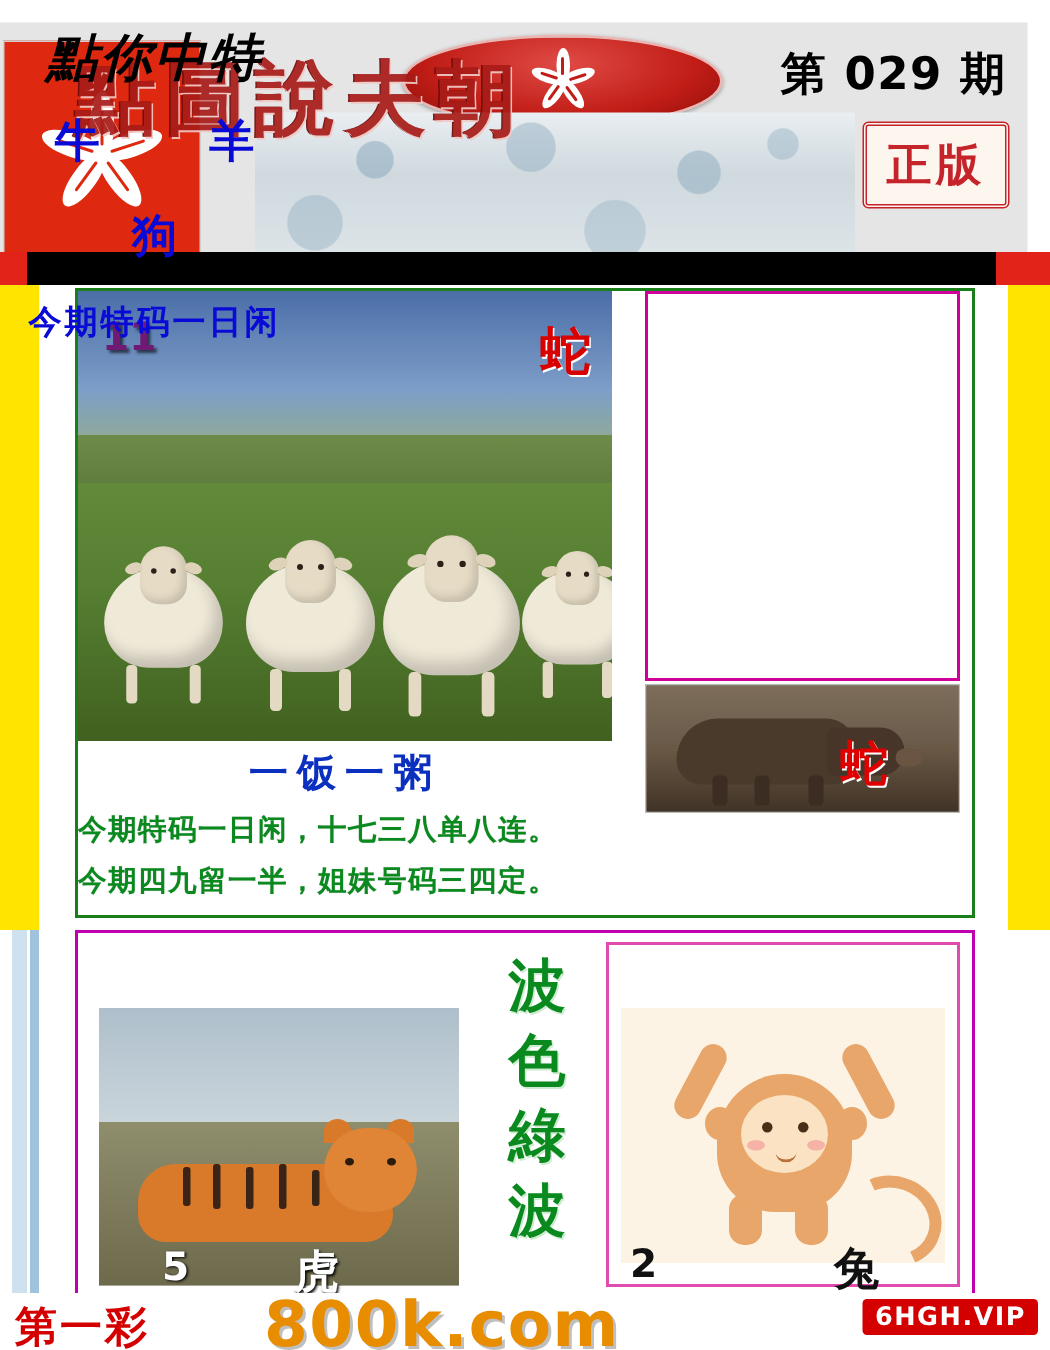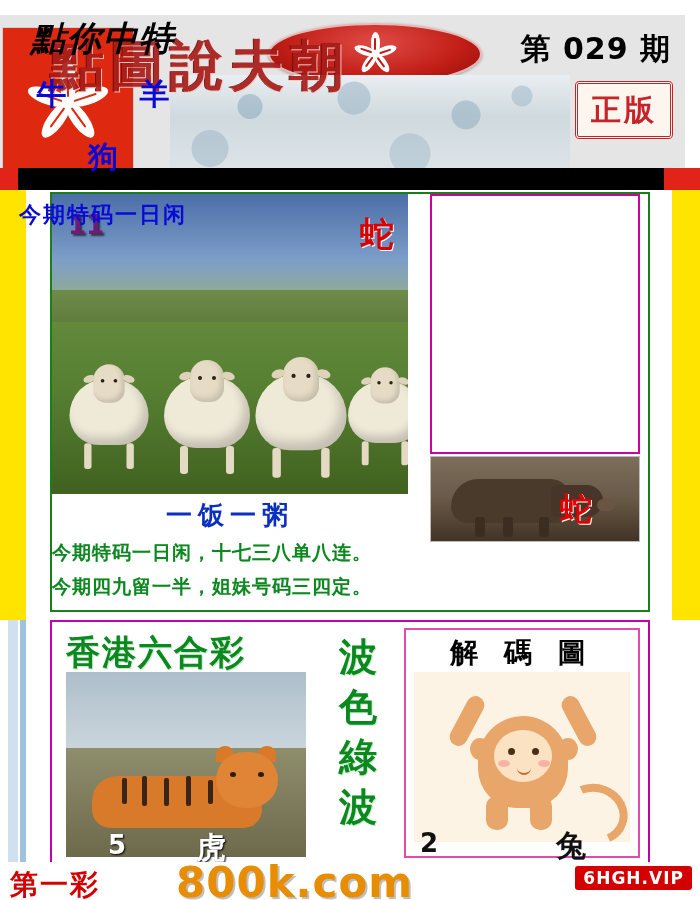--- a/index.html
+++ b/index.html
@@ -459,21 +459,20 @@
     <div class="boar-body"></div>
     <div class="boar-head"></div>
     <div class="boar-snout"></div>
     <div class="boar-leg" style="left:44px;"></div>
     <div class="boar-leg" style="left:72px;"></div>
     <div class="boar-leg" style="left:108px;"></div>
   </div>
   <div class="snake-red">蛇</div>
 
   <div class="bframe"></div>
-  <div class="hk-title">香港六合彩</div>
 
   <div class="tiger-cell">
     <div class="tiger-sky"></div>
     <div class="tiger-ground"></div>
     <div class="tiger-body"></div>
     <div class="tiger-ear l"></div>
     <div class="tiger-ear r"></div>
     <div class="tiger-head"></div>
     <div class="tiger-eye l"></div>
     <div class="tiger-eye r"></div>
@@ -485,21 +484,20 @@
   </div>
 
   <div class="bo-se">
     <div>波</div>
     <div>色</div>
     <div>綠</div>
     <div>波</div>
   </div>
 
   <div class="decode-box"></div>
-  <div class="decode-title">解 碼 圖</div>
 
   <div class="monkey-cell">
     <div class="monkey-arm l"></div>
     <div class="monkey-arm r"></div>
     <div class="monkey-tail"></div>
     <div class="monkey-leg l"></div>
     <div class="monkey-leg r"></div>
     <div class="monkey-ear l"></div>
     <div class="monkey-ear r"></div>
     <div class="monkey-body"></div>

